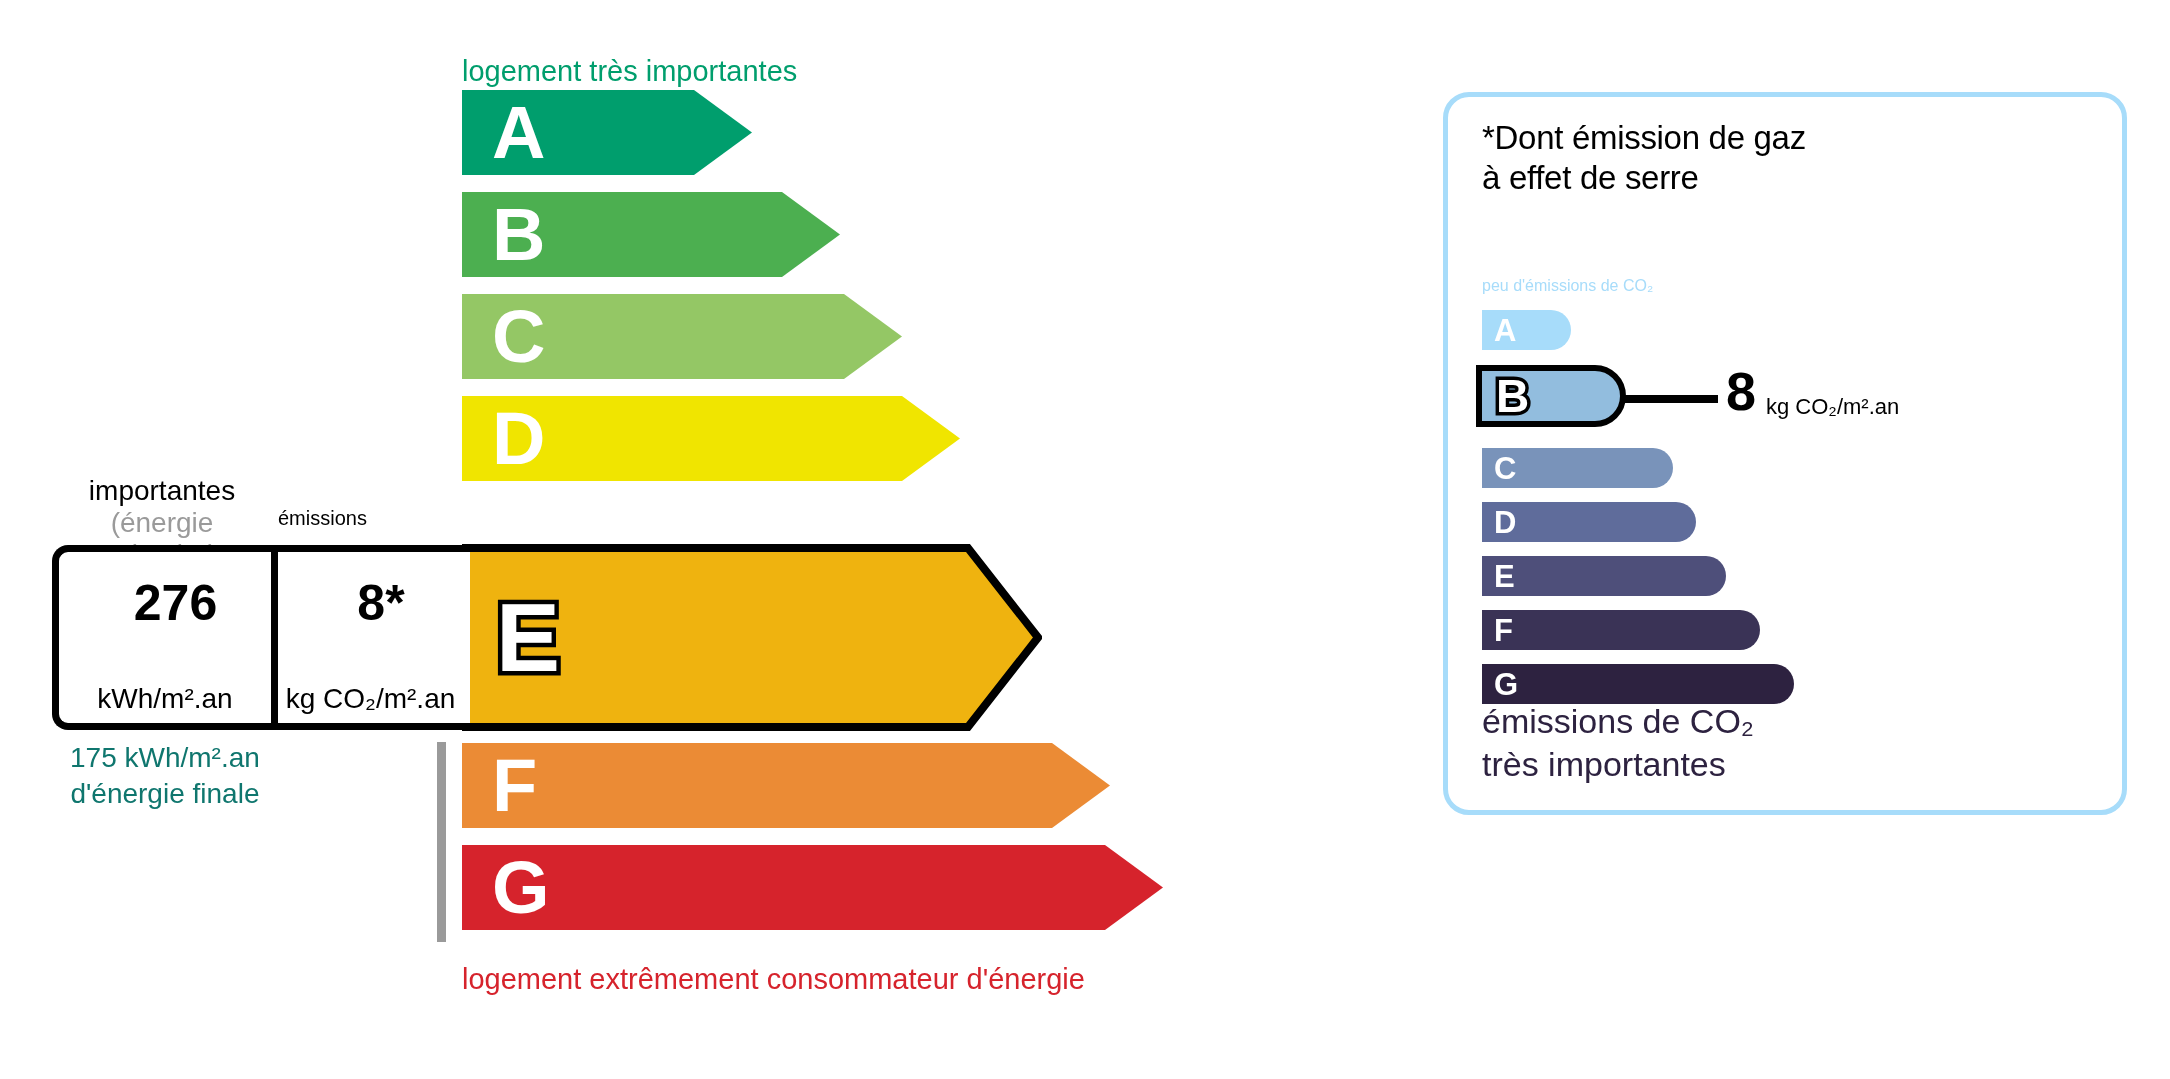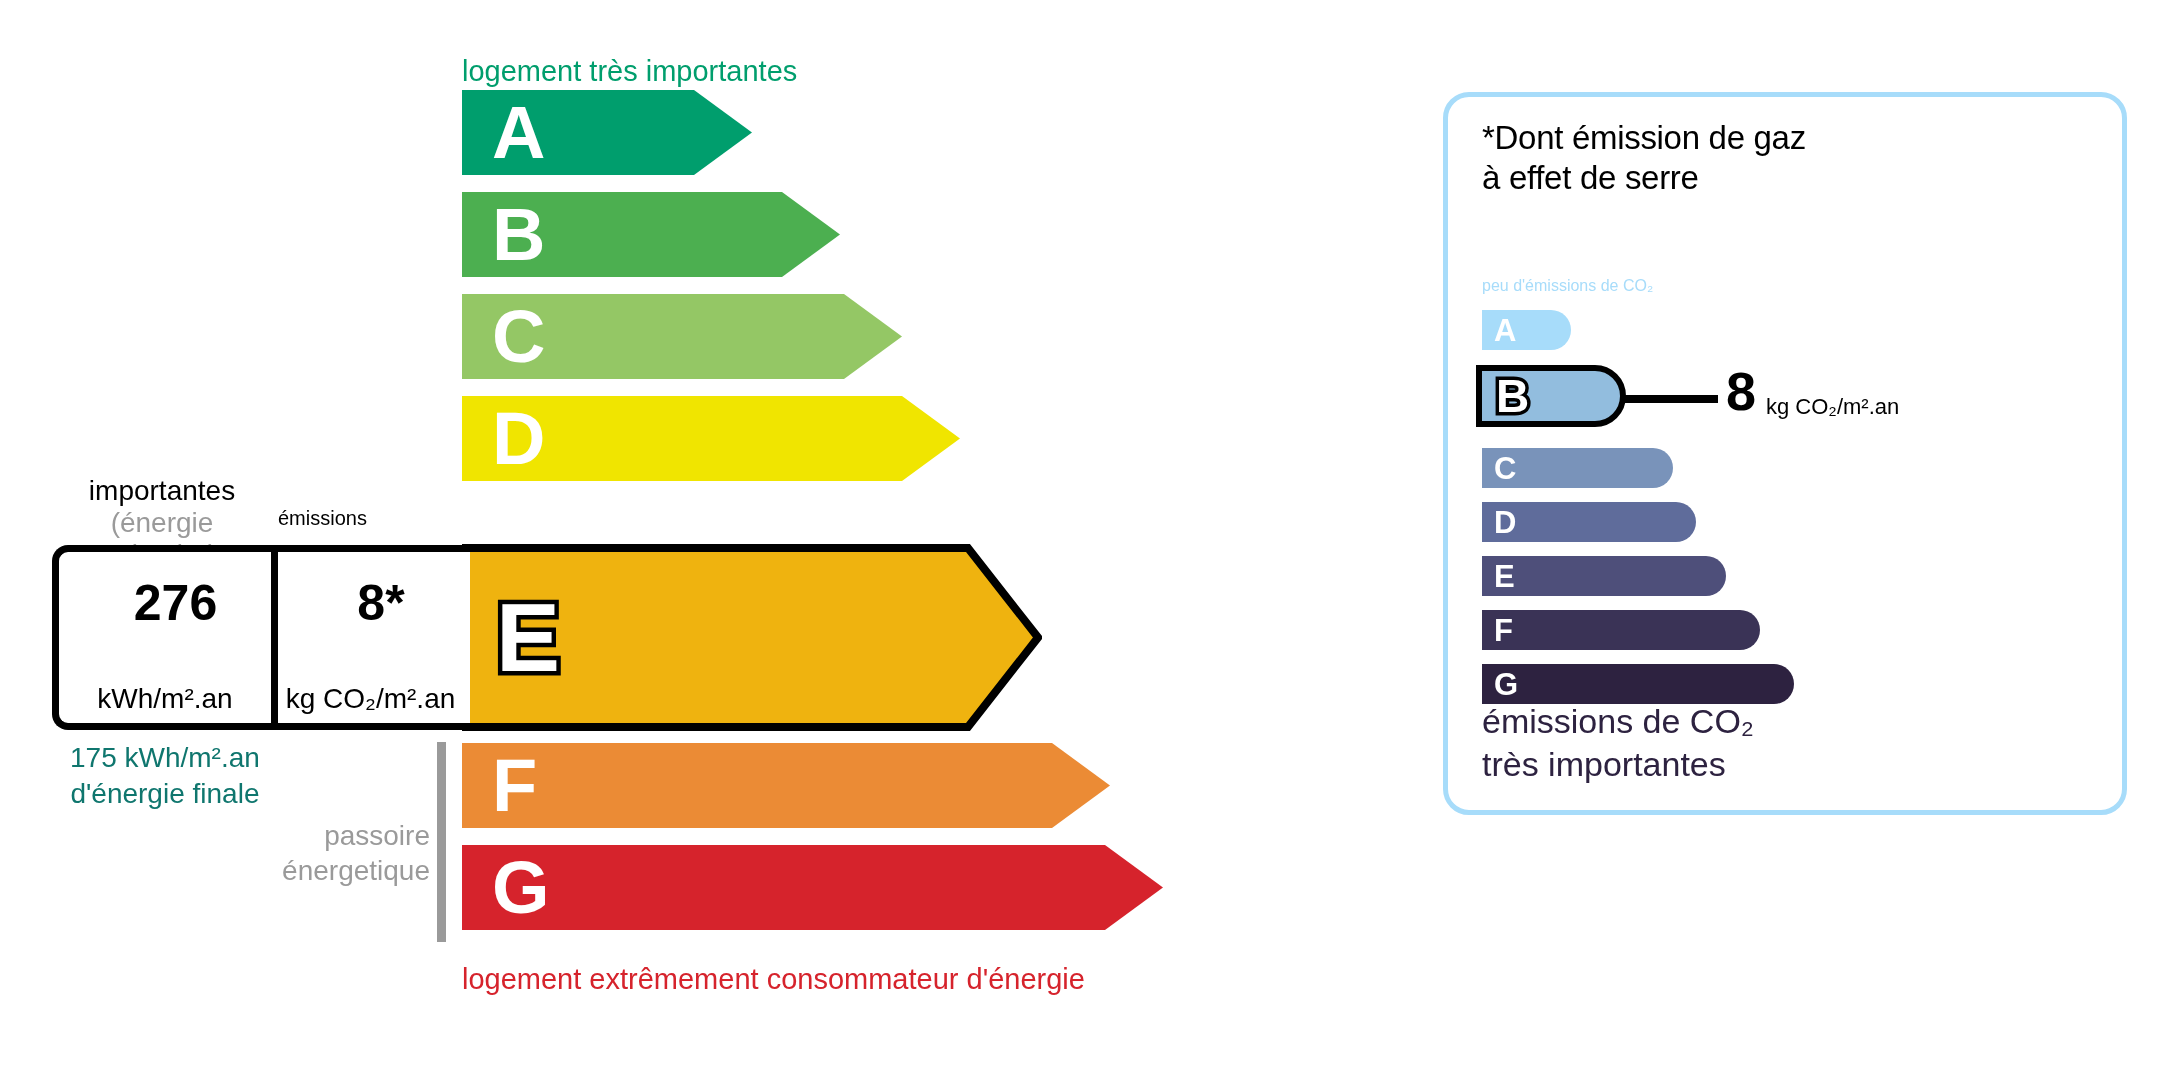--- a/index.html
+++ b/index.html
@@ -183,21 +183,20 @@
       <div class="val-unit">kWh/m².an</div>
     </div>
     <div class="val-cell" style="left:212px;width:199px;">
       <div class="val-num">8*</div>
       <div class="val-unit">kg CO₂/m².an</div>
     </div>
   </div>
   <div class="abs" id="value-divider"></div>
 
   <div class="abs lbl-final" id="final-energy">175 kWh/m².an<br>d'énergie finale</div>
-  <div class="abs lbl-passoire" id="passoire-label">passoire<br>énergetique</div>
   <div class="abs" id="passoire-bar"></div>
 </div>
 
 <div class="abs" id="co2-panel"></div>
 
 <div class="abs" id="co2-title">*Dont émission de gaz<br>à effet de serre</div>
 <div class="abs" id="co2-top-caption">peu d'émissions de CO₂</div>
 
 <div id="co2-bars-host">
     <div class="abs co2-bar" style="top: 310px; width: 89px; background: rgb(167, 220, 250);">

